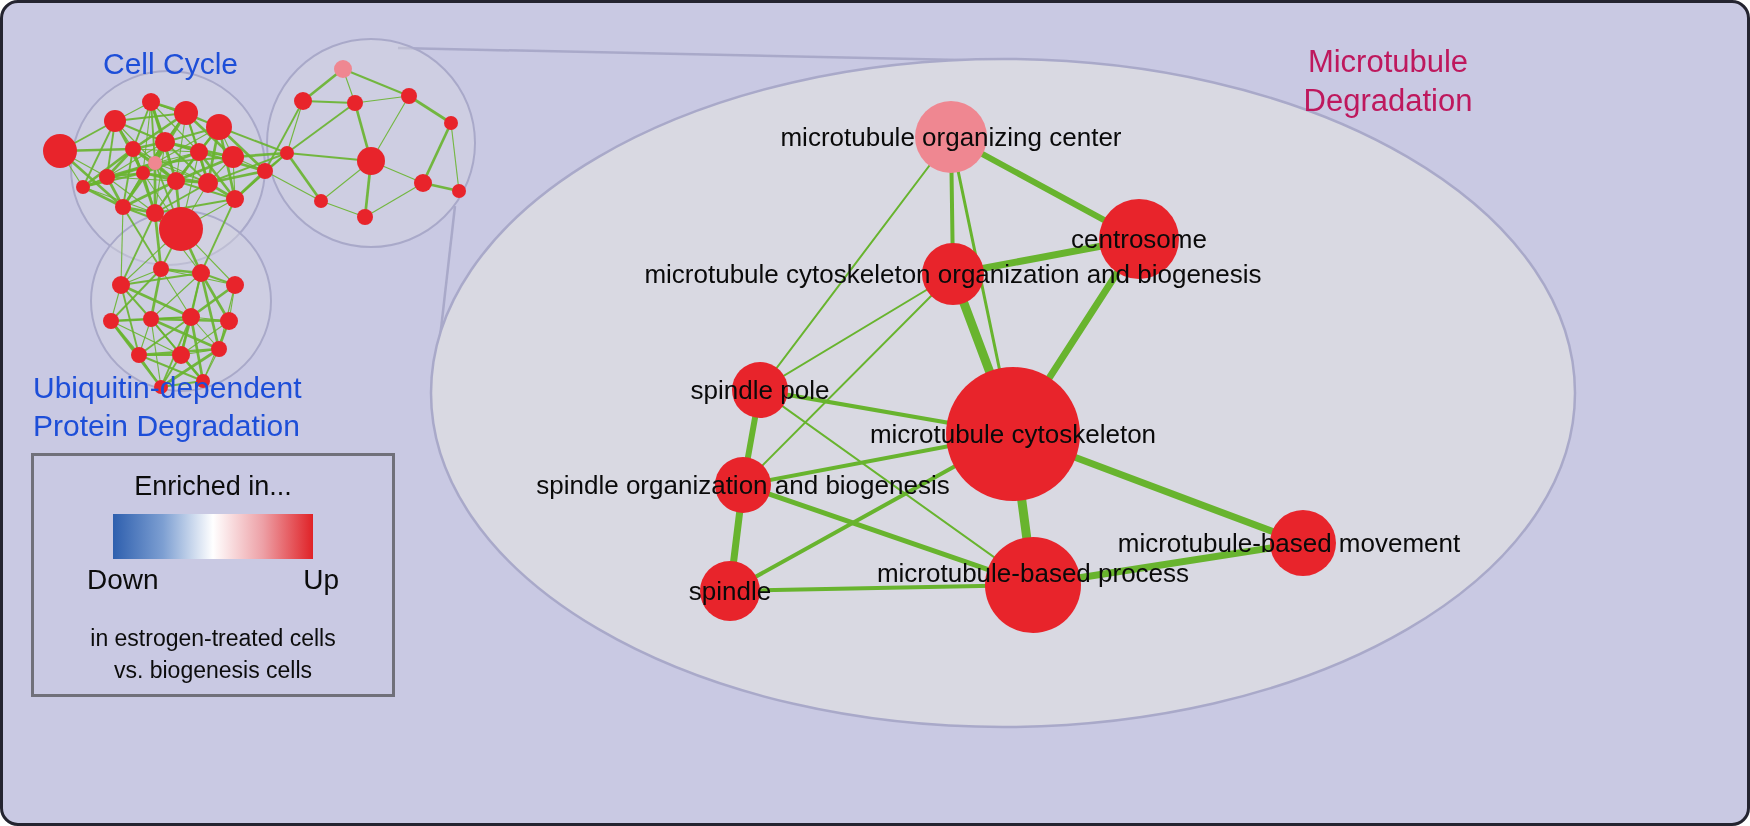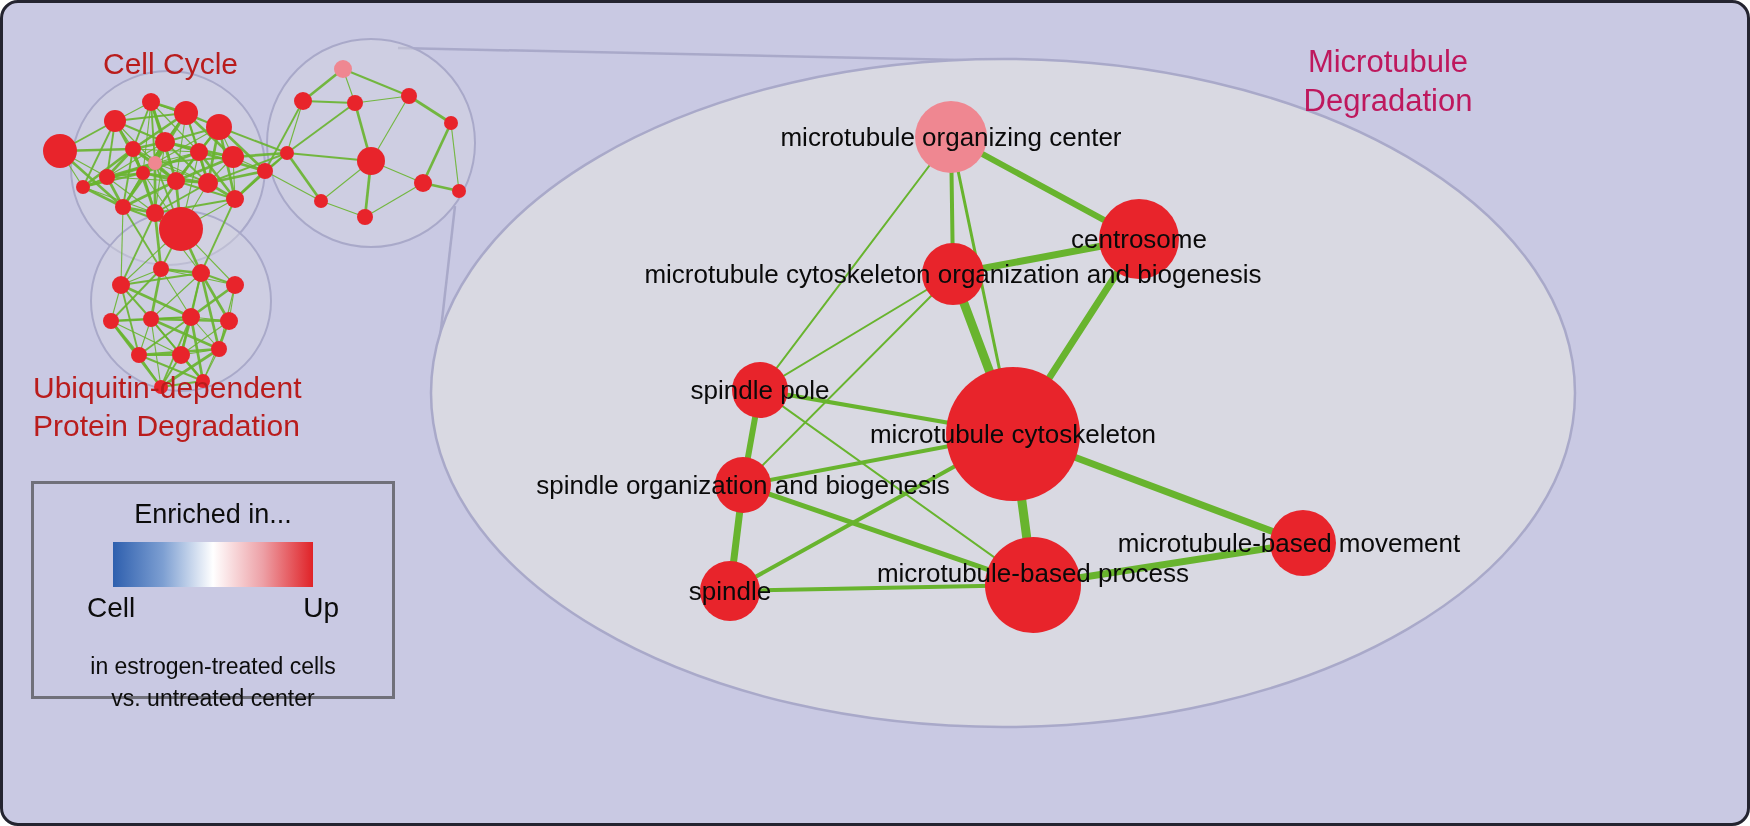--- a/index.html
+++ b/index.html
@@ -6,26 +6,26 @@
   .canvas{
     position:relative;width:1750px;height:826px;
     background:#c9c9e3;
     border:3px solid #242430;border-radius:18px;box-sizing:border-box;
     overflow:hidden;
     font-family:"Liberation Sans","DejaVu Sans",sans-serif;
   }
   #net{position:absolute;top:0;left:0;}
   svg text{font-family:"Liberation Sans","DejaVu Sans",sans-serif;}
   .lbl{position:absolute;}
-  .gray{color:#b91c1c;font-size:30px;}
+  .gray{color:#1d4ed8;font-size:30px;}
   #cc{left:100px;top:44px;}
   #ub{left:30px;top:366px;line-height:1.25;}
   #mt-title{left:1245px;top:40px;width:280px;text-align:center;color:#be185d;font-size:31px;line-height:1.25;}
   .legend{
-    position:absolute;left:28px;top:478px;width:364px;height:218px;
+    position:absolute;left:28px;top:450px;width:364px;height:244px;
     border:3px solid #70707a;box-sizing:border-box;text-align:center;color:#0c0c0c;
   }
   .legend-title{margin-top:15px;font-size:27px;}
   .legend-gradient{width:200px;height:45px;margin:12px auto 0;}
   .legend-scale{display:flex;justify-content:space-between;width:252px;margin:5px auto 0;font-size:28px;}
   .legend-caption{margin-top:26px;font-size:23px;line-height:1.4;}
 </style>
 </head>
 <body>
 
@@ -326,22 +326,22 @@
 
   <div class="lbl" id="mt-title">
     <div>Microtubule</div>
     <div>Degradation</div>
   </div>
 
   <div class="legend">
     <div class="legend-title">Enriched in...</div>
     <div class="legend-gradient" style="background: linear-gradient(to right, rgb(46, 95, 174) 0%, rgb(125, 159, 210) 25%, rgb(255, 255, 255) 50%, rgb(237, 160, 166) 75%, rgb(224, 34, 39) 100%);"></div>
     <div class="legend-scale">
-      <span>Cell</span>
+      <span>Down</span>
       <span>Up</span>
     </div>
     <div class="legend-caption">
       <div>in estrogen-treated cells</div>
-      <div>vs. untreated center</div>
+      <div>vs. biogenesis cells</div>
     </div>
   </div>
 
 </div>
 
 </body></html>

